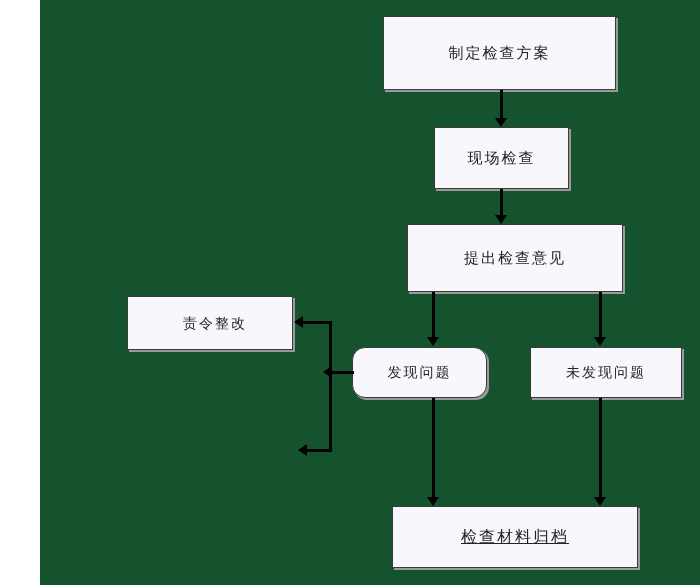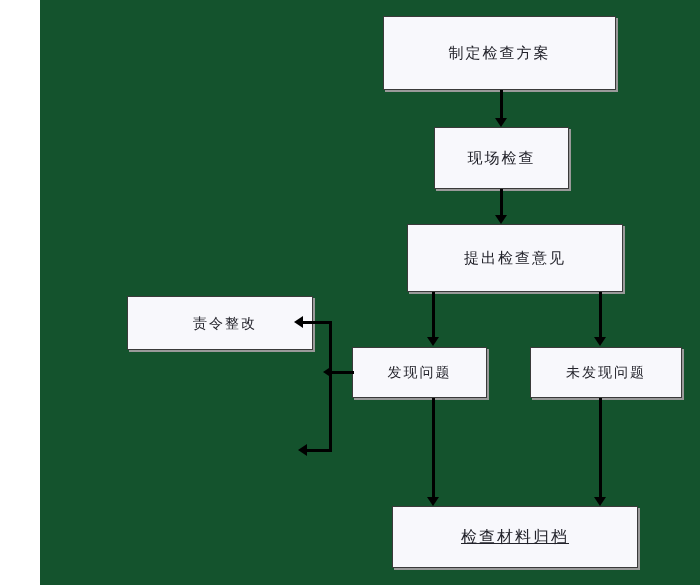--- a/index.html
+++ b/index.html
@@ -37,22 +37,22 @@
   }
   .node-label {
     display: block;
     white-space: nowrap;
   }
 
   
   #n-plan      { left: 343px; top: 16px;  width: 233px; height: 74px;  font-size: 15px; }
   #n-onsite    { left: 394px; top: 127px; width: 135px; height: 62px;  font-size: 15px; }
   #n-opinion   { left: 367px; top: 224px; width: 216px; height: 68px;  font-size: 15px; justify-content: center; }
-  #n-rectify   { left: 87px;  top: 296px; width: 186px; height: 54px;  font-size: 14px; padding-left: 10px; }
-  #n-found     { left: 312px; top: 347px; width: 135px; height: 51px;  font-size: 14px; }
+  #n-rectify   { left: 87px;  top: 296px; width: 166px; height: 54px;  font-size: 14px; padding-left: 10px; }
+  #n-found     { left: 312px; top: 347px; width: 135px; height: 51px;  font-size: 14px; border-radius: 13px; }
   #n-notfound  { left: 490px; top: 347px; width: 152px; height: 51px;  font-size: 14px; }
   #n-penalty   { left: 53px;  top: 413px; width: 204px; height: 55px;  font-size: 14px; }
   #n-archive   { left: 352px; top: 506px; width: 246px; height: 62px;  font-size: 16px; text-decoration: underline; }
 
   
   .conn {
     position: absolute;
     background: #000000;
   }
   .vline { width: 3px; }

